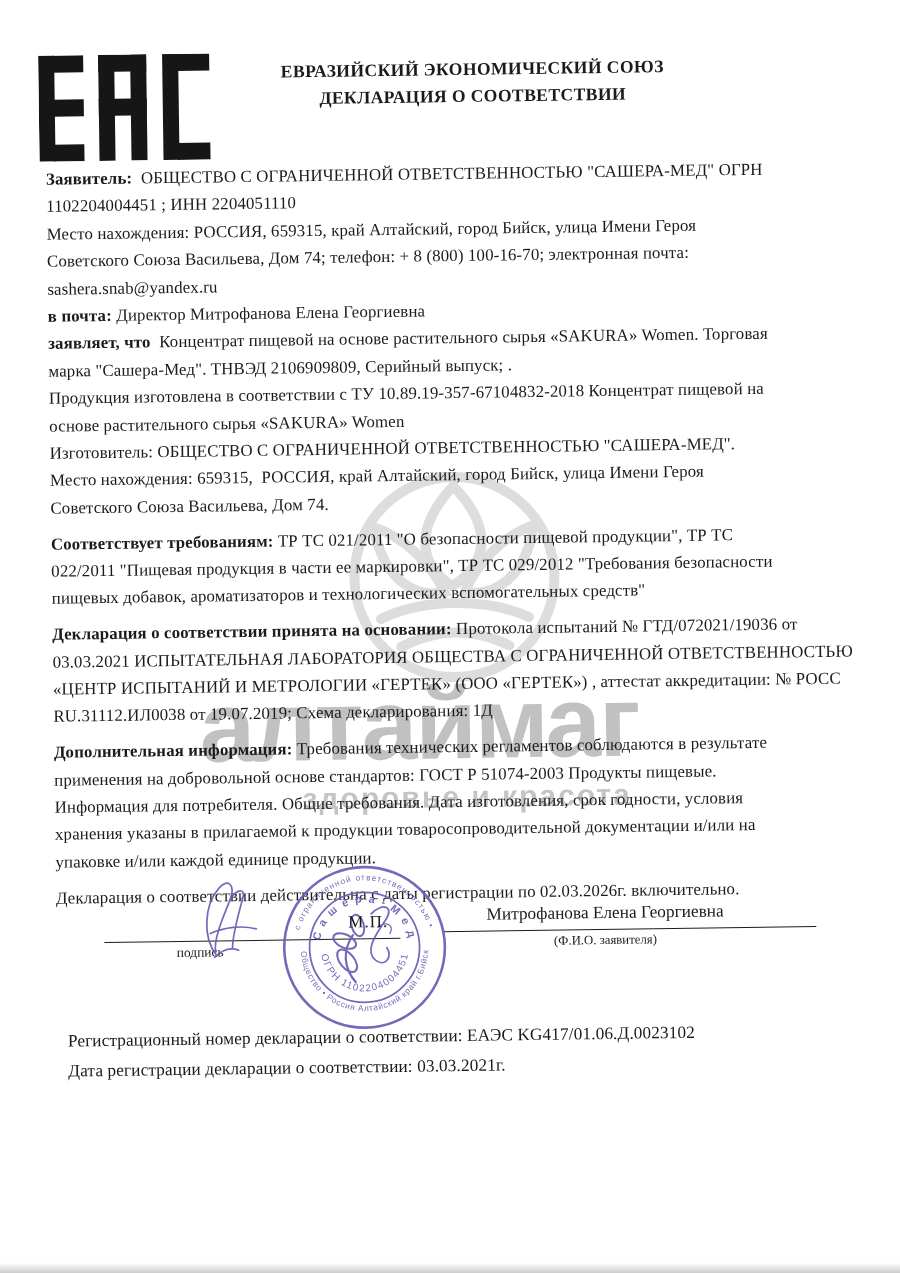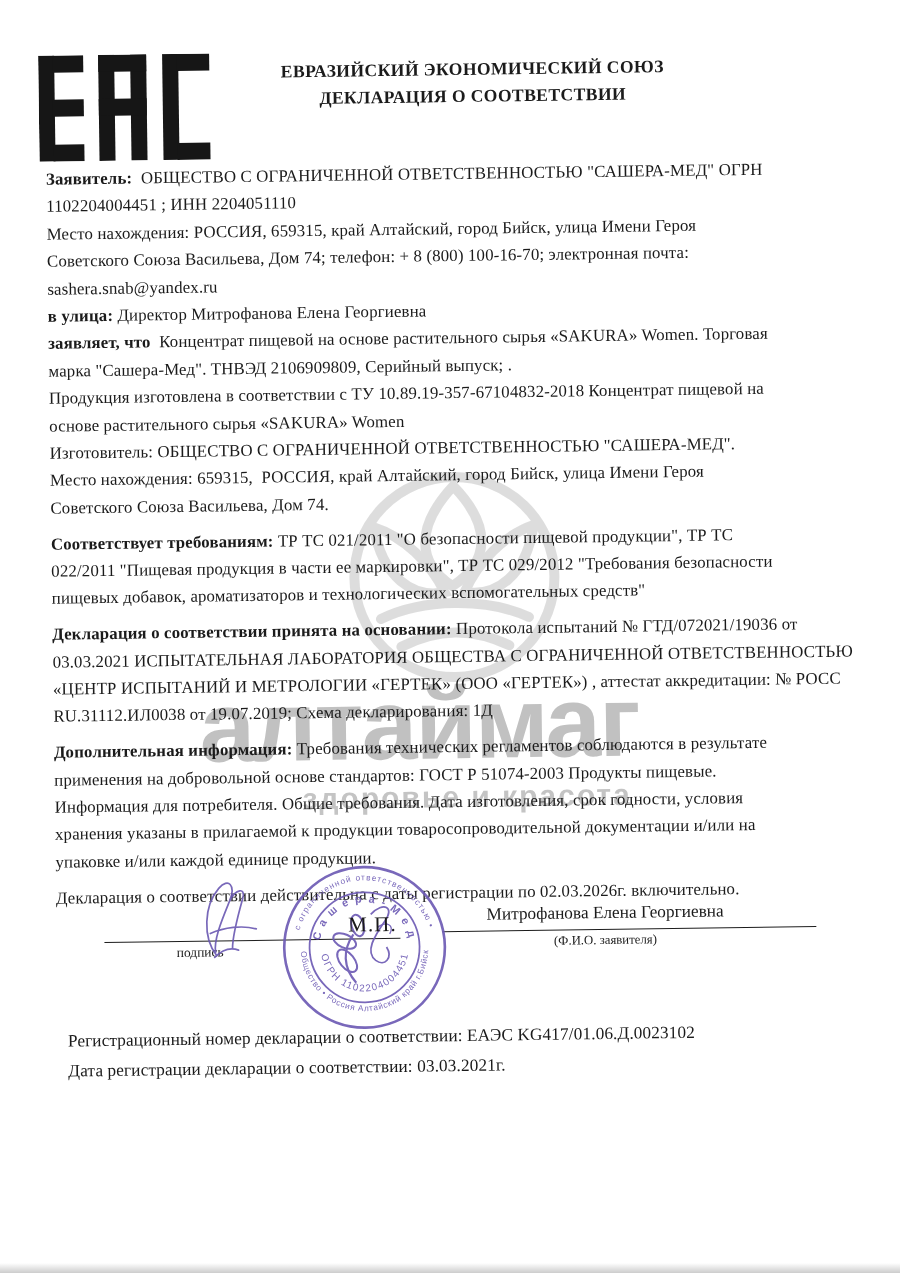--- a/index.html
+++ b/index.html
@@ -22,21 +22,21 @@
             font-family:"Liberation Sans","DejaVu Sans",sans-serif;font-weight:bold;
             font-size:100px;line-height:110px;color:#8f8f8f;opacity:.55;letter-spacing:-2px;white-space:pre;}
   #wm-tagline{position:absolute;left:300px;top:780px;width:300px;z-index:1;
             font-family:"Liberation Sans","DejaVu Sans",sans-serif;font-weight:bold;
             font-size:30px;color:#9d9d9d;opacity:.6;letter-spacing:2px;white-space:pre;}
   
   .sigline{position:absolute;height:0;border-top:1.6px solid #1c1c1c;z-index:4;}
   #podpis{position:absolute;left:172px;top:941px;font-size:13.5px;z-index:4;}
   #fio-name{position:absolute;left:455px;top:905px;width:292px;text-align:center;font-size:17.3px;z-index:4;white-space:pre;}
   #fio-caption{position:absolute;left:455px;top:935px;width:292px;text-align:center;font-size:12.8px;z-index:4;white-space:pre;}
-  #mp-mark{position:absolute;left:344px;top:911px;font-size:21px;z-index:6;letter-spacing:1px;}
+  #mp-mark{position:absolute;left:344px;top:911px;font-size:17px;z-index:6;letter-spacing:1px;}
   #sig-stroke{position:absolute;left:182px;top:872px;z-index:5;}
   #stamp{position:absolute;left:272px;top:858px;z-index:5;opacity:.92;}
   
   .fline{position:absolute;left:62px;white-space:pre;font-size:17.3px;z-index:3;letter-spacing:.1px;}
   #bottom-edge{position:absolute;left:0;right:0;bottom:0;height:10px;z-index:9;
                background:linear-gradient(to bottom,rgba(0,0,0,0),rgba(0,0,0,0.20));}
 </style>
 </head>
 <body>
 
@@ -80,21 +80,21 @@
 
     <div id="wm-brand">алтаймаг</div>
     <div id="wm-tagline">здоровье и красота</div>
 
     <div id="doc-lines">
         <div class="line"><b>Заявитель:</b><span>  ОБЩЕСТВО С ОГРАНИЧЕННОЙ ОТВЕТСТВЕННОСТЬЮ "САШЕРА-МЕД" ОГРН</span></div>
         <div class="line"><span>1102204004451 ; ИНН 2204051110</span></div>
         <div class="line"><span>Место нахождения: РОССИЯ, 659315, край Алтайский, город Бийск, улица Имени Героя</span></div>
         <div class="line"><span>Советского Союза Васильева, Дом 74; телефон: + 8 (800) 100-16-70; электронная почта:</span></div>
         <div class="line"><span>sashera.snab@yandex.ru</span></div>
-        <div class="line"><b>в улица:</b><span> Директор Митрофанова Елена Георгиевна</span></div>
+        <div class="line"><b>в почта:</b><span> Директор Митрофанова Елена Георгиевна</span></div>
         <div class="line"><b>заявляет, что</b><span>  Концентрат пищевой на основе растительного сырья «SAKURA» Women. Торговая</span></div>
         <div class="line"><span>марка "Сашера-Мед". ТНВЭД 2106909809, Серийный выпуск; .</span></div>
         <div class="line"><span>Продукция изготовлена в соответствии с ТУ 10.89.19-357-67104832-2018 Концентрат пищевой на</span></div>
         <div class="line"><span>основе растительного сырья «SAKURA» Women</span></div>
         <div class="line"><span>Изготовитель: ОБЩЕСТВО С ОГРАНИЧЕННОЙ ОТВЕТСТВЕННОСТЬЮ "САШЕРА-МЕД".</span></div>
         <div class="line"><span>Место нахождения: 659315,  РОССИЯ, край Алтайский, город Бийск, улица Имени Героя</span></div>
         <div class="line"><span>Советского Союза Васильева, Дом 74.</span></div>
         <div class="sp"></div>
         <div class="line"><b>Соответствует требованиям:</b><span> ТР ТС 021/2011 "О безопасности пищевой продукции", ТР ТС</span></div>
         <div class="line"><span>022/2011 "Пищевая продукция в части ее маркировки", ТР ТС 029/2012 "Требования безопасности</span></div>

